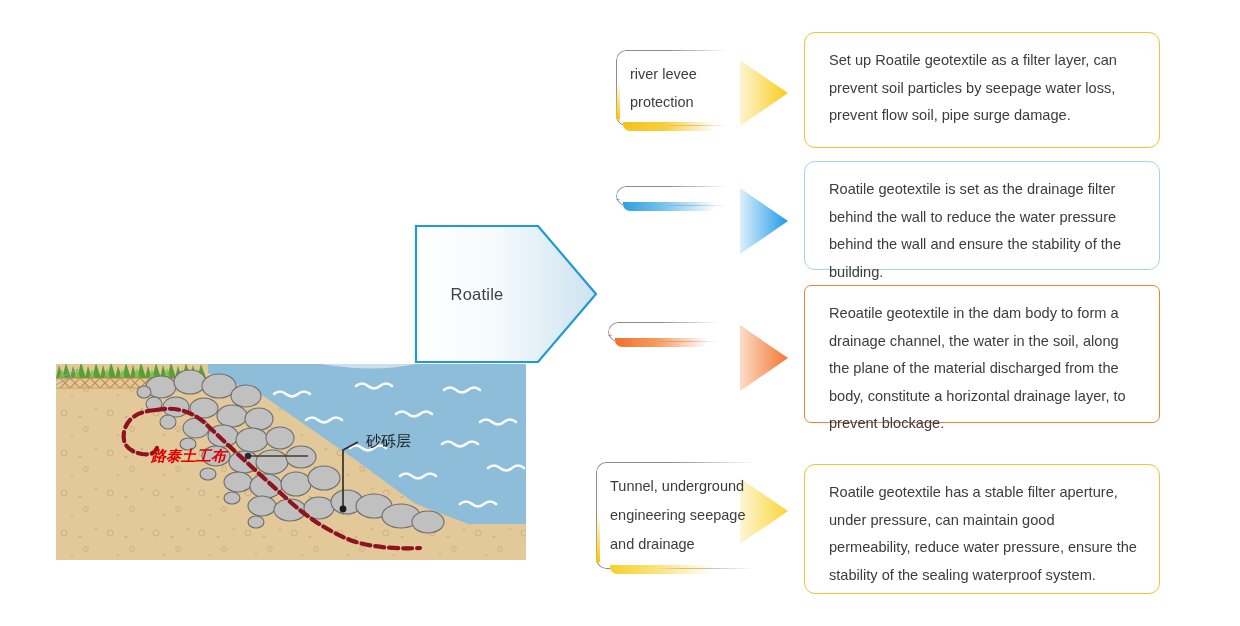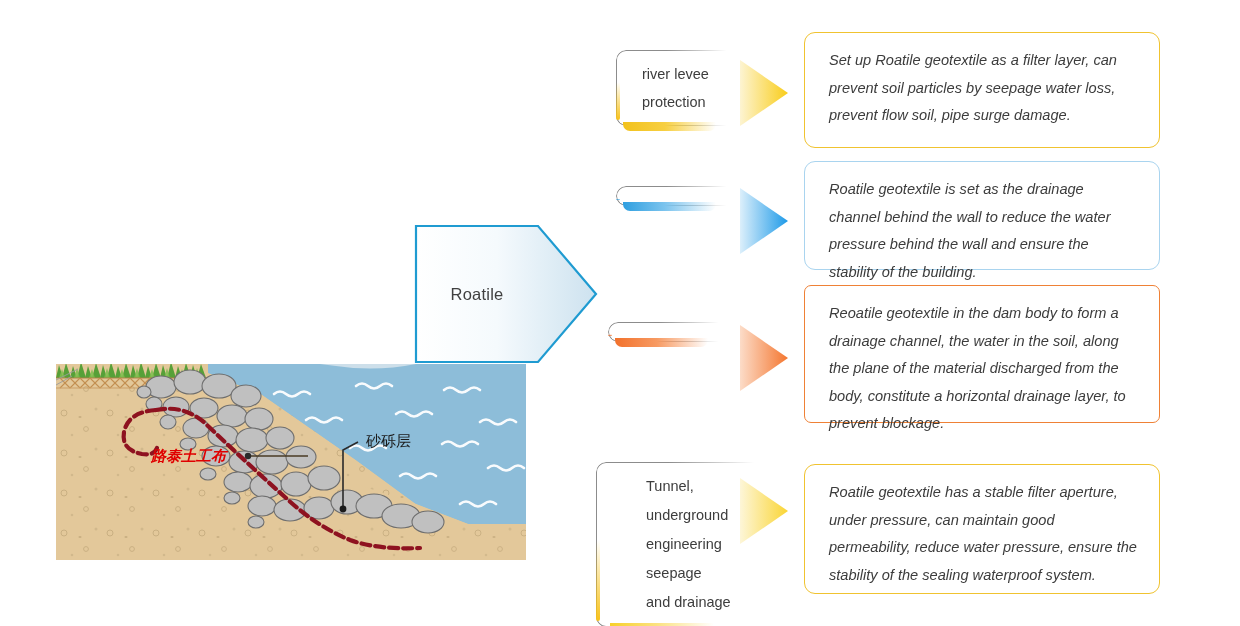--- a/index.html
+++ b/index.html
@@ -38,21 +38,21 @@
   }
 
   
   .cat-card {
     position: absolute;
     width: 120px;
   }
   .cat-card .cardbox {
     position: relative;
     width: 120px;
-    padding: 10px 2px 10px 26px;
+    padding: 10px 2px 10px 14px;
   }
   .cat-card .frame {
     position: absolute;
     left: 0; top: 0;
     width: 120px; height: 100%;
     border: 1.3px solid #8c8c8c;
     border-radius: 10px;
     border-right-color: transparent;
     -webkit-mask-image: linear-gradient(to right, #000 0%, #000 42%, rgba(0,0,0,.55) 66%, rgba(0,0,0,0) 92%);
             mask-image: linear-gradient(to right, #000 0%, #000 42%, rgba(0,0,0,.55) 66%, rgba(0,0,0,0) 92%);
@@ -75,41 +75,41 @@
   .cat-card .cat-text {
     position: relative;
     font-size: 14.5px;
     line-height: 28px;
     color: #3d3d3d;
     white-space: pre-line;
     z-index: 3;
   }
   .cat-card.wide, .cat-card.wide .cardbox, .cat-card.wide .frame { width: 172px; }
   .cat-card.wide .underbar { left: 14px; width: 104px; }
-  .cat-card.wide .cat-text { line-height: 29px; margin-left: 24px; }
+  .cat-card.wide .cat-text { line-height: 29px; }
 
   
   .arrow {
     position: absolute;
     width: 48px; height: 66px;
   }
   .arrow svg { display: block; }
 
   
   .desc-box {
     position: absolute;
     border: 1.4px solid #ccc;
     border-radius: 11px;
     background: #fff;
     padding: 14px 22px 14px 24px;
     font-size: 14.6px;
     line-height: 27.5px;
     color: #3c3c3c;
   }
-  .desc-box p { margin: 0; font-style: italic; }
+  .desc-box p { margin: 0; }
 </style>
 </head>
 <body>
 
 <div id="illustration">
   <svg width="470" height="196" viewBox="0 0 470 196">
     <defs>
       <clipPath id="frameClip">
           <rect x="0" y="0" width="470" height="196"></rect>
         </clipPath>
@@ -307,21 +307,21 @@
     <defs>
         <linearGradient id="ar2" x1="0" y1="0" x2="1" y2="0">
       <stop offset="0%" stop-color="#dceffb"></stop>
           <stop offset="100%" stop-color="#1d9ae8"></stop>
     </linearGradient>
       </defs>
     <polygon points="0,0 48,33 0,66" fill="url(#ar2)"></polygon>
   </svg>
 </div>
 <div class="desc-box" style="left:804px; top:161px; width:356px; height:109px; border-color:#a9d4ef;">
-  <p>Roatile geotextile is set as the drainage channel behind the wall to reduce the water pressure behind the wall and ensure the stability of the building.</p>
+  <p>Roatile geotextile is set as the drainage filter behind the wall to reduce the water pressure behind the wall and ensure the stability of the building.</p>
 </div>
 
 <div class="cat-card" style="left:608px; top:322px;">
   <div class="cardbox">
     <div class="frame"></div>
     <div class="edge" style="background:linear-gradient(to bottom,rgba(242,113,44,0) 0%,rgba(242,113,44,.15) 25%,#f2712c 100%);"></div>
     <div class="underbar" style="background:linear-gradient(to right,#f2712c 0%,#f79a62 45%,rgba(255,255,255,0) 100%);"></div>
   </div>
 </div>
 <div class="arrow" style="left:740px; top:325px;">

